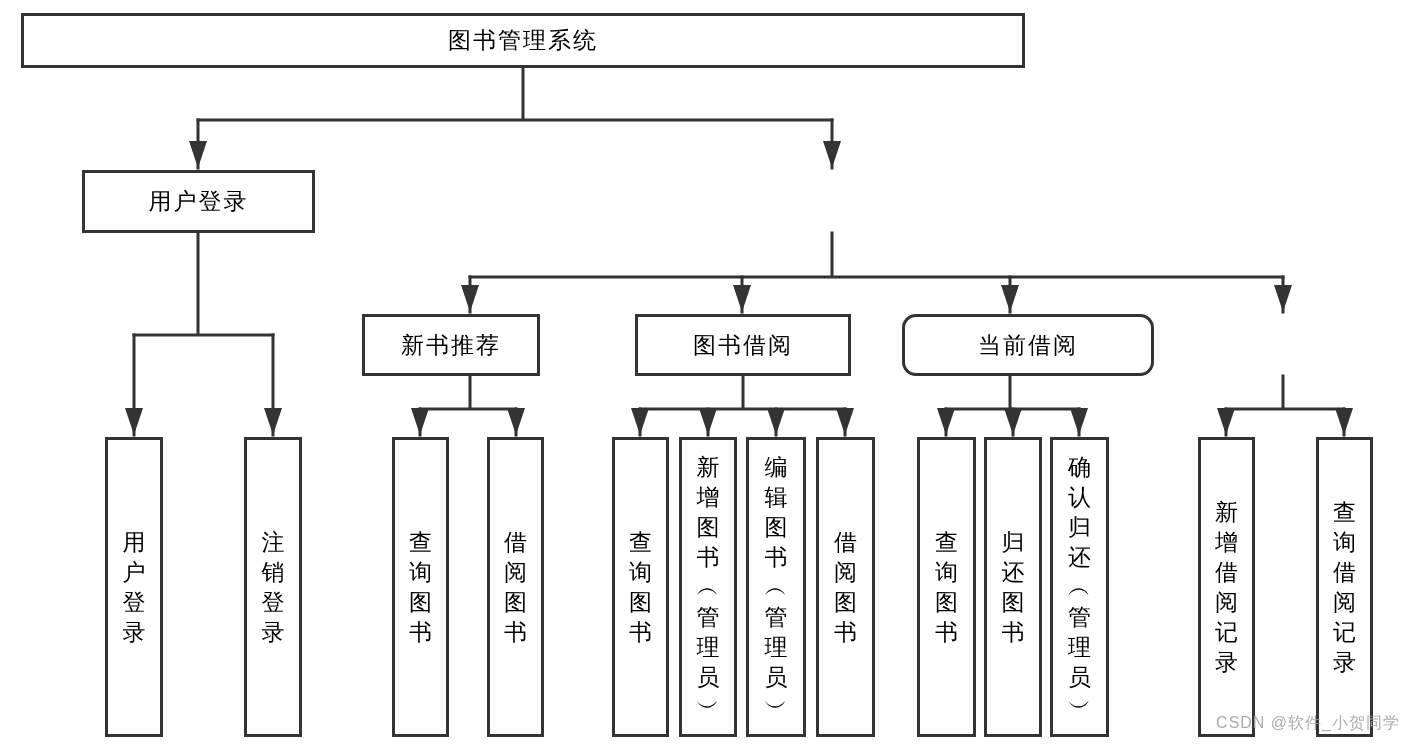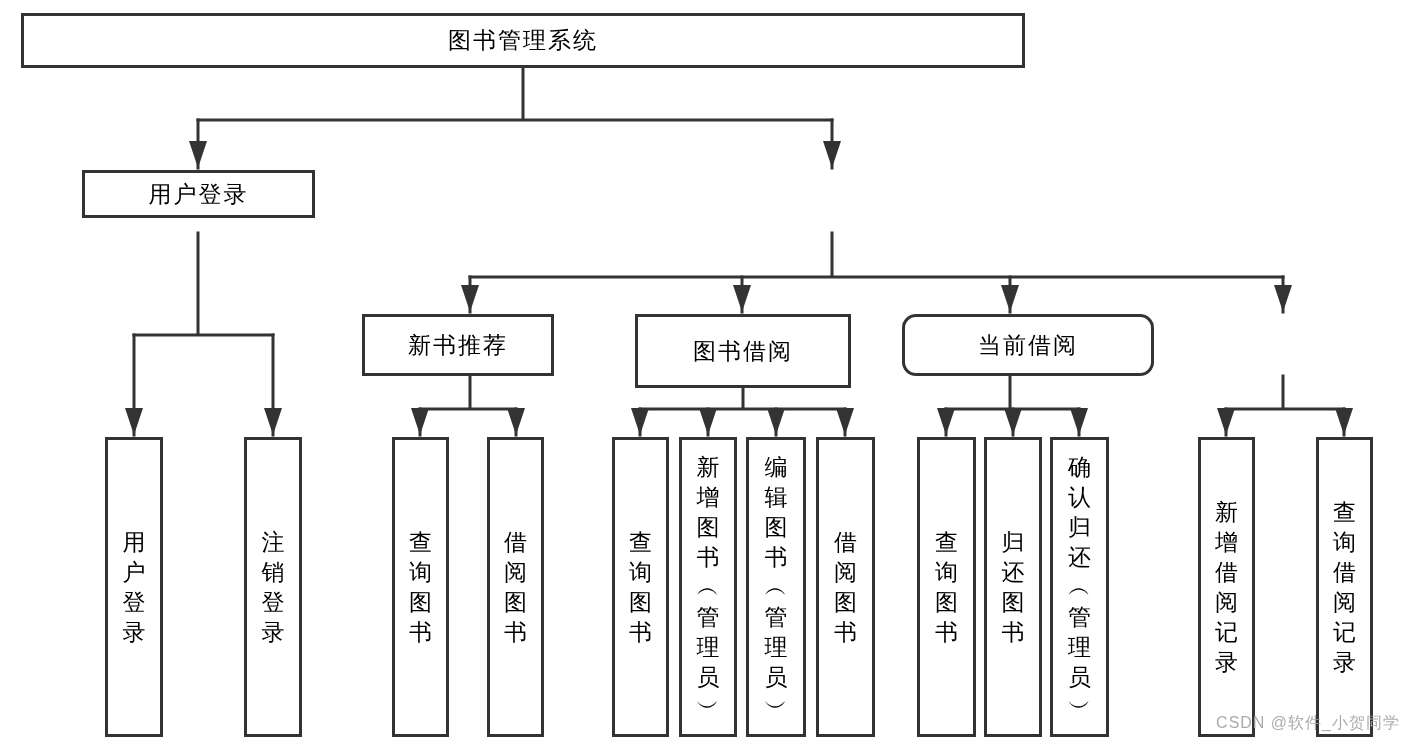--- a/index.html
+++ b/index.html
@@ -79,28 +79,28 @@
       <path d="M1283 376 V409 M1226 409 H1344"></path>
       <path d="M1226 409 V435" marker-end="url(#arw)"></path>
       <path d="M1344 409 V435" marker-end="url(#arw)"></path>
     </g>
   </svg>
 
   <div class="node" style="left:21px;top:13px;width:1004px;height:55px;">
     <span class="h-label">图书管理系统</span>
   </div>
 
-  <div class="node" style="left:82px;top:170px;width:233px;height:48px;">
+  <div class="node" style="left:82px;top:170px;width:233px;height:63px;">
     <span class="h-label">用户登录</span>
   </div>
 
-  <div class="node" style="left:362px;top:314px;width:192px;height:62px;">
+  <div class="node" style="left:362px;top:314px;width:178px;height:62px;">
     <span class="h-label">新书推荐</span>
   </div>
-  <div class="node" style="left:635px;top:314px;width:216px;height:74px;">
+  <div class="node" style="left:635px;top:314px;width:216px;height:62px;">
     <span class="h-label">图书借阅</span>
   </div>
   <div class="node" style="left:902px;top:314px;width:252px;height:62px;border-radius:14px;">
     <span class="h-label">当前借阅</span>
   </div>
 
   <div class="node leaf" style="left:105px;width:58px;">
     <span class="v-label">
         <div>用</div>
         <div>户</div>

